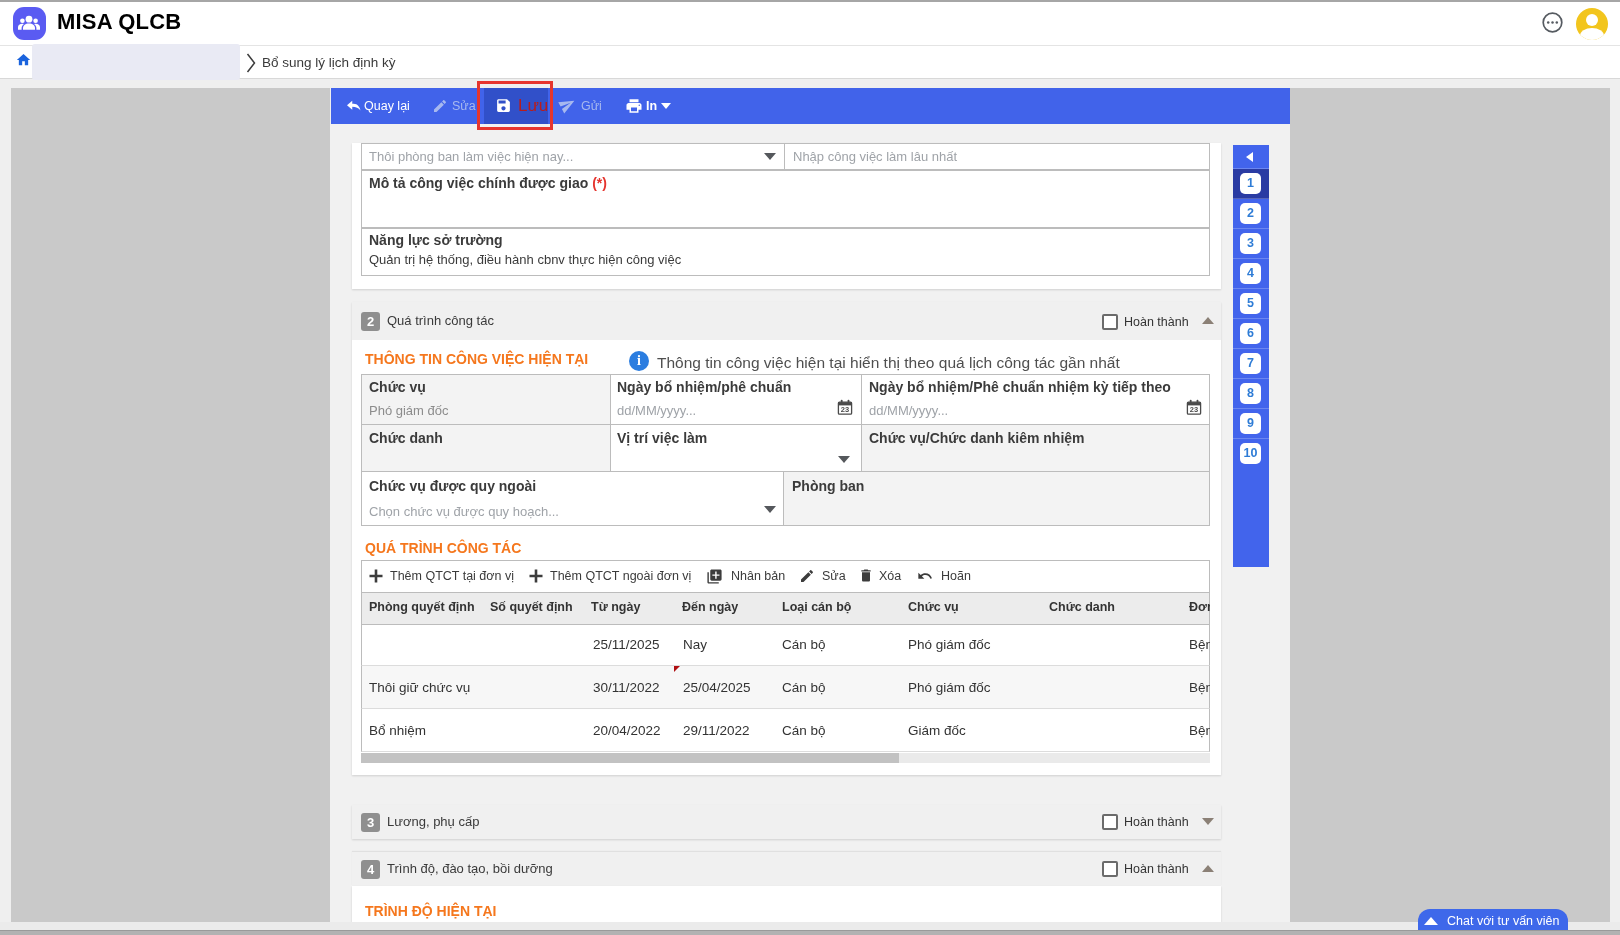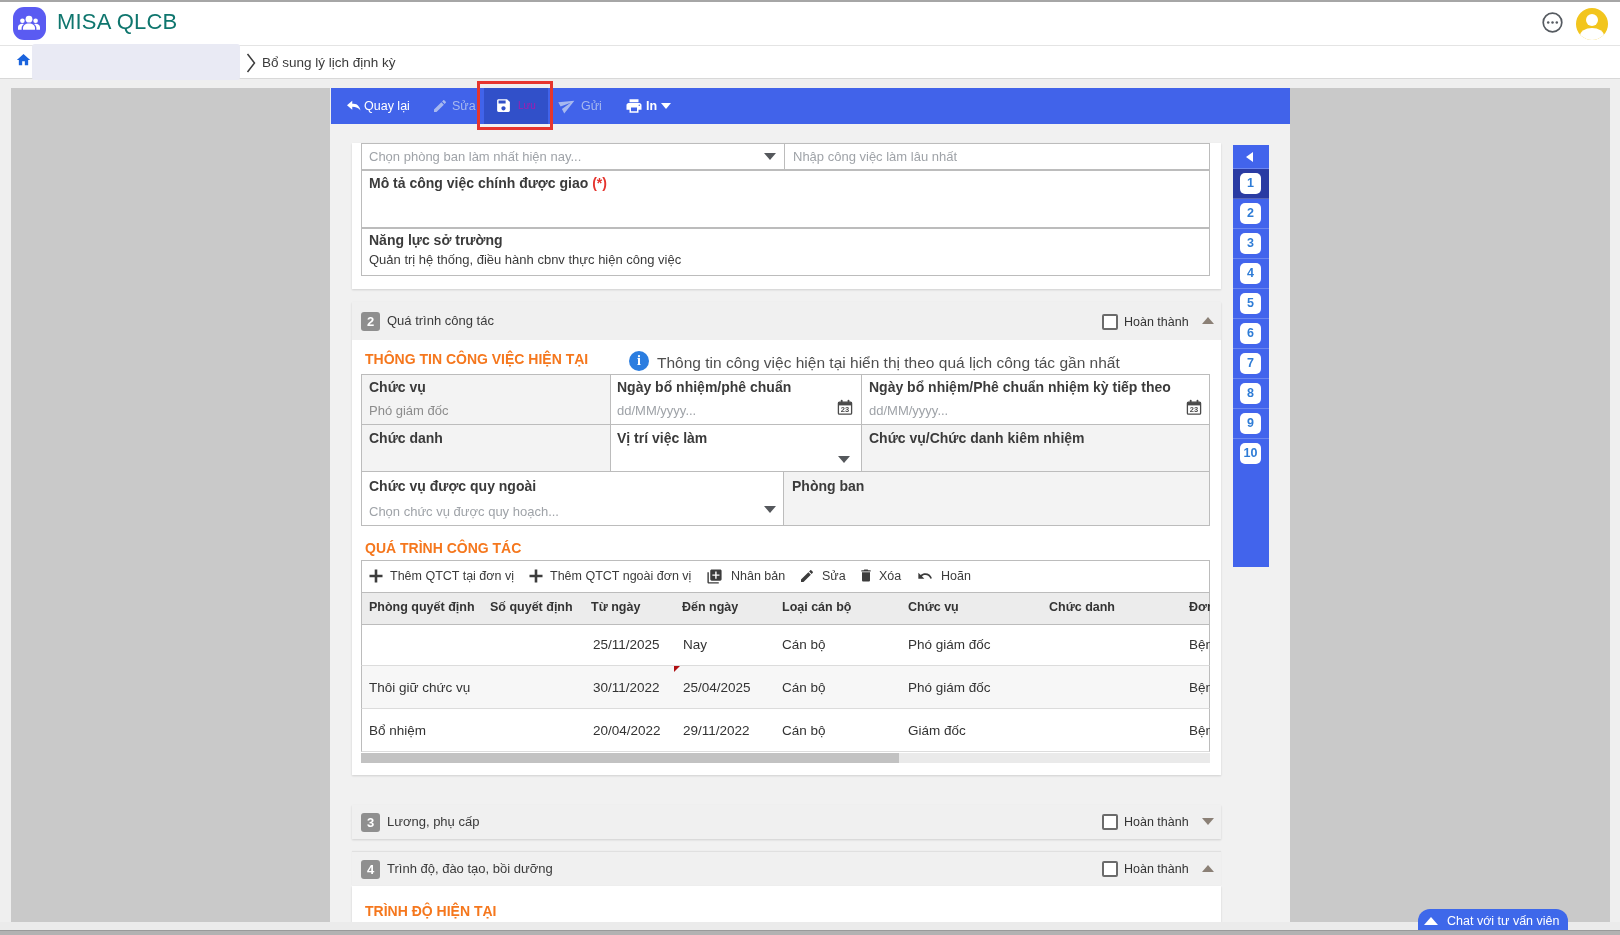--- a/index.html
+++ b/index.html
@@ -4,21 +4,21 @@
 <style>
 * { margin:0; padding:0; box-sizing:border-box; }
 html,body { width:1620px; height:935px; overflow:hidden; }
 body { font-family:"Liberation Sans", sans-serif; background:#efefef; position:relative; }
 .abs { position:absolute; }
 
 
 #topline { left:0; top:0; width:1620px; height:2px; background:#a6a6a6; z-index:30; }
 #topbar { left:0; top:2px; width:1620px; height:44px; background:#fff; border-bottom:1px solid #e4e4e4; z-index:20; }
 #logo { z-index:25; left:13px; top:7px; width:33px; height:33px; border-radius:11px; background:#5a5bf2; }
-#brand { z-index:25; left:57px; top:9px; font-size:22px; font-weight:400; color:#0f766e; letter-spacing:0.2px; }
+#brand { z-index:25; left:57px; top:9px; font-size:22px; font-weight:700; color:#000000; letter-spacing:0.2px; }
 #dots { z-index:25; left:1542px; top:12px; }
 #avatar { z-index:25; left:1576px; top:8px; width:32px; height:32px; border-radius:50%; background:#f2c51d; overflow:hidden; }
 #avatar .head { position:absolute; left:10px; top:6px; width:12px; height:12px; border-radius:50%; background:#fff; }
 #avatar .body { position:absolute; left:4px; top:20px; width:24px; height:16px; border-radius:50%; background:#fff; }
 
 #crumbbar { left:0; top:46px; width:1620px; height:33px; background:#fff; border-bottom:1px solid #d8d8d8; z-index:20; }
 #crumbbox { left:32px; top:44px; width:208px; height:36px; background:#e9eaf4; border-radius:3px; z-index:21; }
 #crumbtext { left:262px; top:55px; font-size:13.5px; color:#3a3a3a; z-index:21; }
 #crumbsep { left:246px; top:53px; z-index:21; }
 
@@ -119,37 +119,37 @@
     <path d="M11 9V5l-7 6 7 6v-4.1c5 0 8.5 1.6 11 5.1-1-5-4-10-11-9z" fill="#fff"></path>
   </svg>
 <div class="abs it" style="left:364px;top:88px;height:36px;line-height:36px;color:#fff;font-size:12.5px;z-index:7">Quay lại</div>
 <svg class="abs" style="left:432px;top:98px;z-index:7" width="16" height="16" viewBox="0 0 24 24">
     <path d="M3 17.25V21h3.75L17.8 9.94l-3.75-3.75L3 17.25zM20.7 7.04c.39-.39.39-1.02 0-1.41l-2.34-2.34c-.39-.39-1.02-.39-1.41 0l-1.83 1.83 3.75 3.75 1.83-1.83z" fill="#a7b8ef"></path>
   </svg>
 <div class="abs it" style="left:452px;top:88px;height:36px;line-height:36px;color:#a7b8ef;font-size:12.5px;z-index:7">Sửa</div>
 <svg class="abs" style="left:495px;top:97px;z-index:7" width="17" height="17" viewBox="0 0 24 24">
     <path d="M17 3H5c-1.1 0-2 .9-2 2v14c0 1.1.9 2 2 2h14c1.1 0 2-.9 2-2V7l-4-4zm-5 16c-1.66 0-3-1.34-3-3s1.34-3 3-3 3 1.34 3 3-1.34 3-3 3zm3-10H5V5h10v4z" fill="#fff"></path>
   </svg>
-<div class="abs it" style="left:518px;top:88px;height:36px;line-height:36px;color:#a21caf;font-size:10px;z-index:7">Lưu</div>
+<div class="abs it" style="left:518px;top:88px;height:36px;line-height:36px;color:#b91c1c;font-size:17px;z-index:7">Lưu</div>
 <svg class="abs" style="left:559px;top:96px;z-index:7;transform:rotate(-28deg)" width="17" height="17" viewBox="0 0 24 24">
     <path d="M2.01 21L23 12 2.01 3 2 10l15 2-15 2z" fill="#a7b8ef"></path>
   </svg>
 <div class="abs it" style="left:581px;top:88px;height:36px;line-height:36px;color:#a7b8ef;font-size:12.5px;z-index:7">Gửi</div>
 <svg class="abs" style="left:625px;top:97px;z-index:7" width="18" height="18" viewBox="0 0 24 24">
     <path d="M19 8H5c-1.66 0-3 1.34-3 3v6h4v4h12v-4h4v-6c0-1.66-1.34-3-3-3zm-3 11H8v-5h8v5zm3-7c-.55 0-1-.45-1-1s.45-1 1-1 1 .45 1 1-.45 1-1 1zm-1-9H6v4h12V3z" fill="#fff"></path>
   </svg>
 <div class="abs it" style="left:646px;top:88px;height:32px;line-height:36px;color:#fff;font-size:12.5px;font-weight:700;z-index:7">In</div>
 <div class="abs" style="left:661px;top:103px;width:0;height:0;border-left:5.5px solid transparent;border-right:5.5px solid transparent;border-top:6.5px solid #fff;z-index:7"></div>
 <div class="abs" id="redbox"></div>
 
 <div class="abs panel" id="p1"></div>
 
 <div class="cell" style="left:361px;top:143px;width:424px;height:27px;background:#fff"></div>
 <div class="cell" style="left:784px;top:143px;width:426px;height:27px;background:#fff"></div>
-<div class="gph" style="left:369px;top:149px">Chọn phòng ban làm nhất hiện nay...</div>
+<div class="gph" style="left:369px;top:149px">Thôi phòng ban làm việc hiện nay...</div>
 <div class="dd" style="left:764px;top:153px"></div>
 <div class="gph" style="left:793px;top:149px">Nhập công việc làm lâu nhất</div>
 <div class="cell" style="left:361px;top:170px;width:849px;height:58px;background:#fff"></div>
 <div class="glabel" style="left:369px;top:175px">Mô tả công việc chính được giao <span style="color:#e5342e">(*)</span></div>
 <div class="cell" style="left:361px;top:228px;width:849px;height:48px;background:#fff"></div>
 <div class="glabel" style="left:369px;top:232px">Năng lực sở trường</div>
 <div class="abs" style="left:369px;top:252px;font-size:13px;color:#3b3b3b">Quản trị hệ thống, điều hành cbnv thực hiện công việc</div>
 
 <div class="abs panel" id="p2"></div>
 

